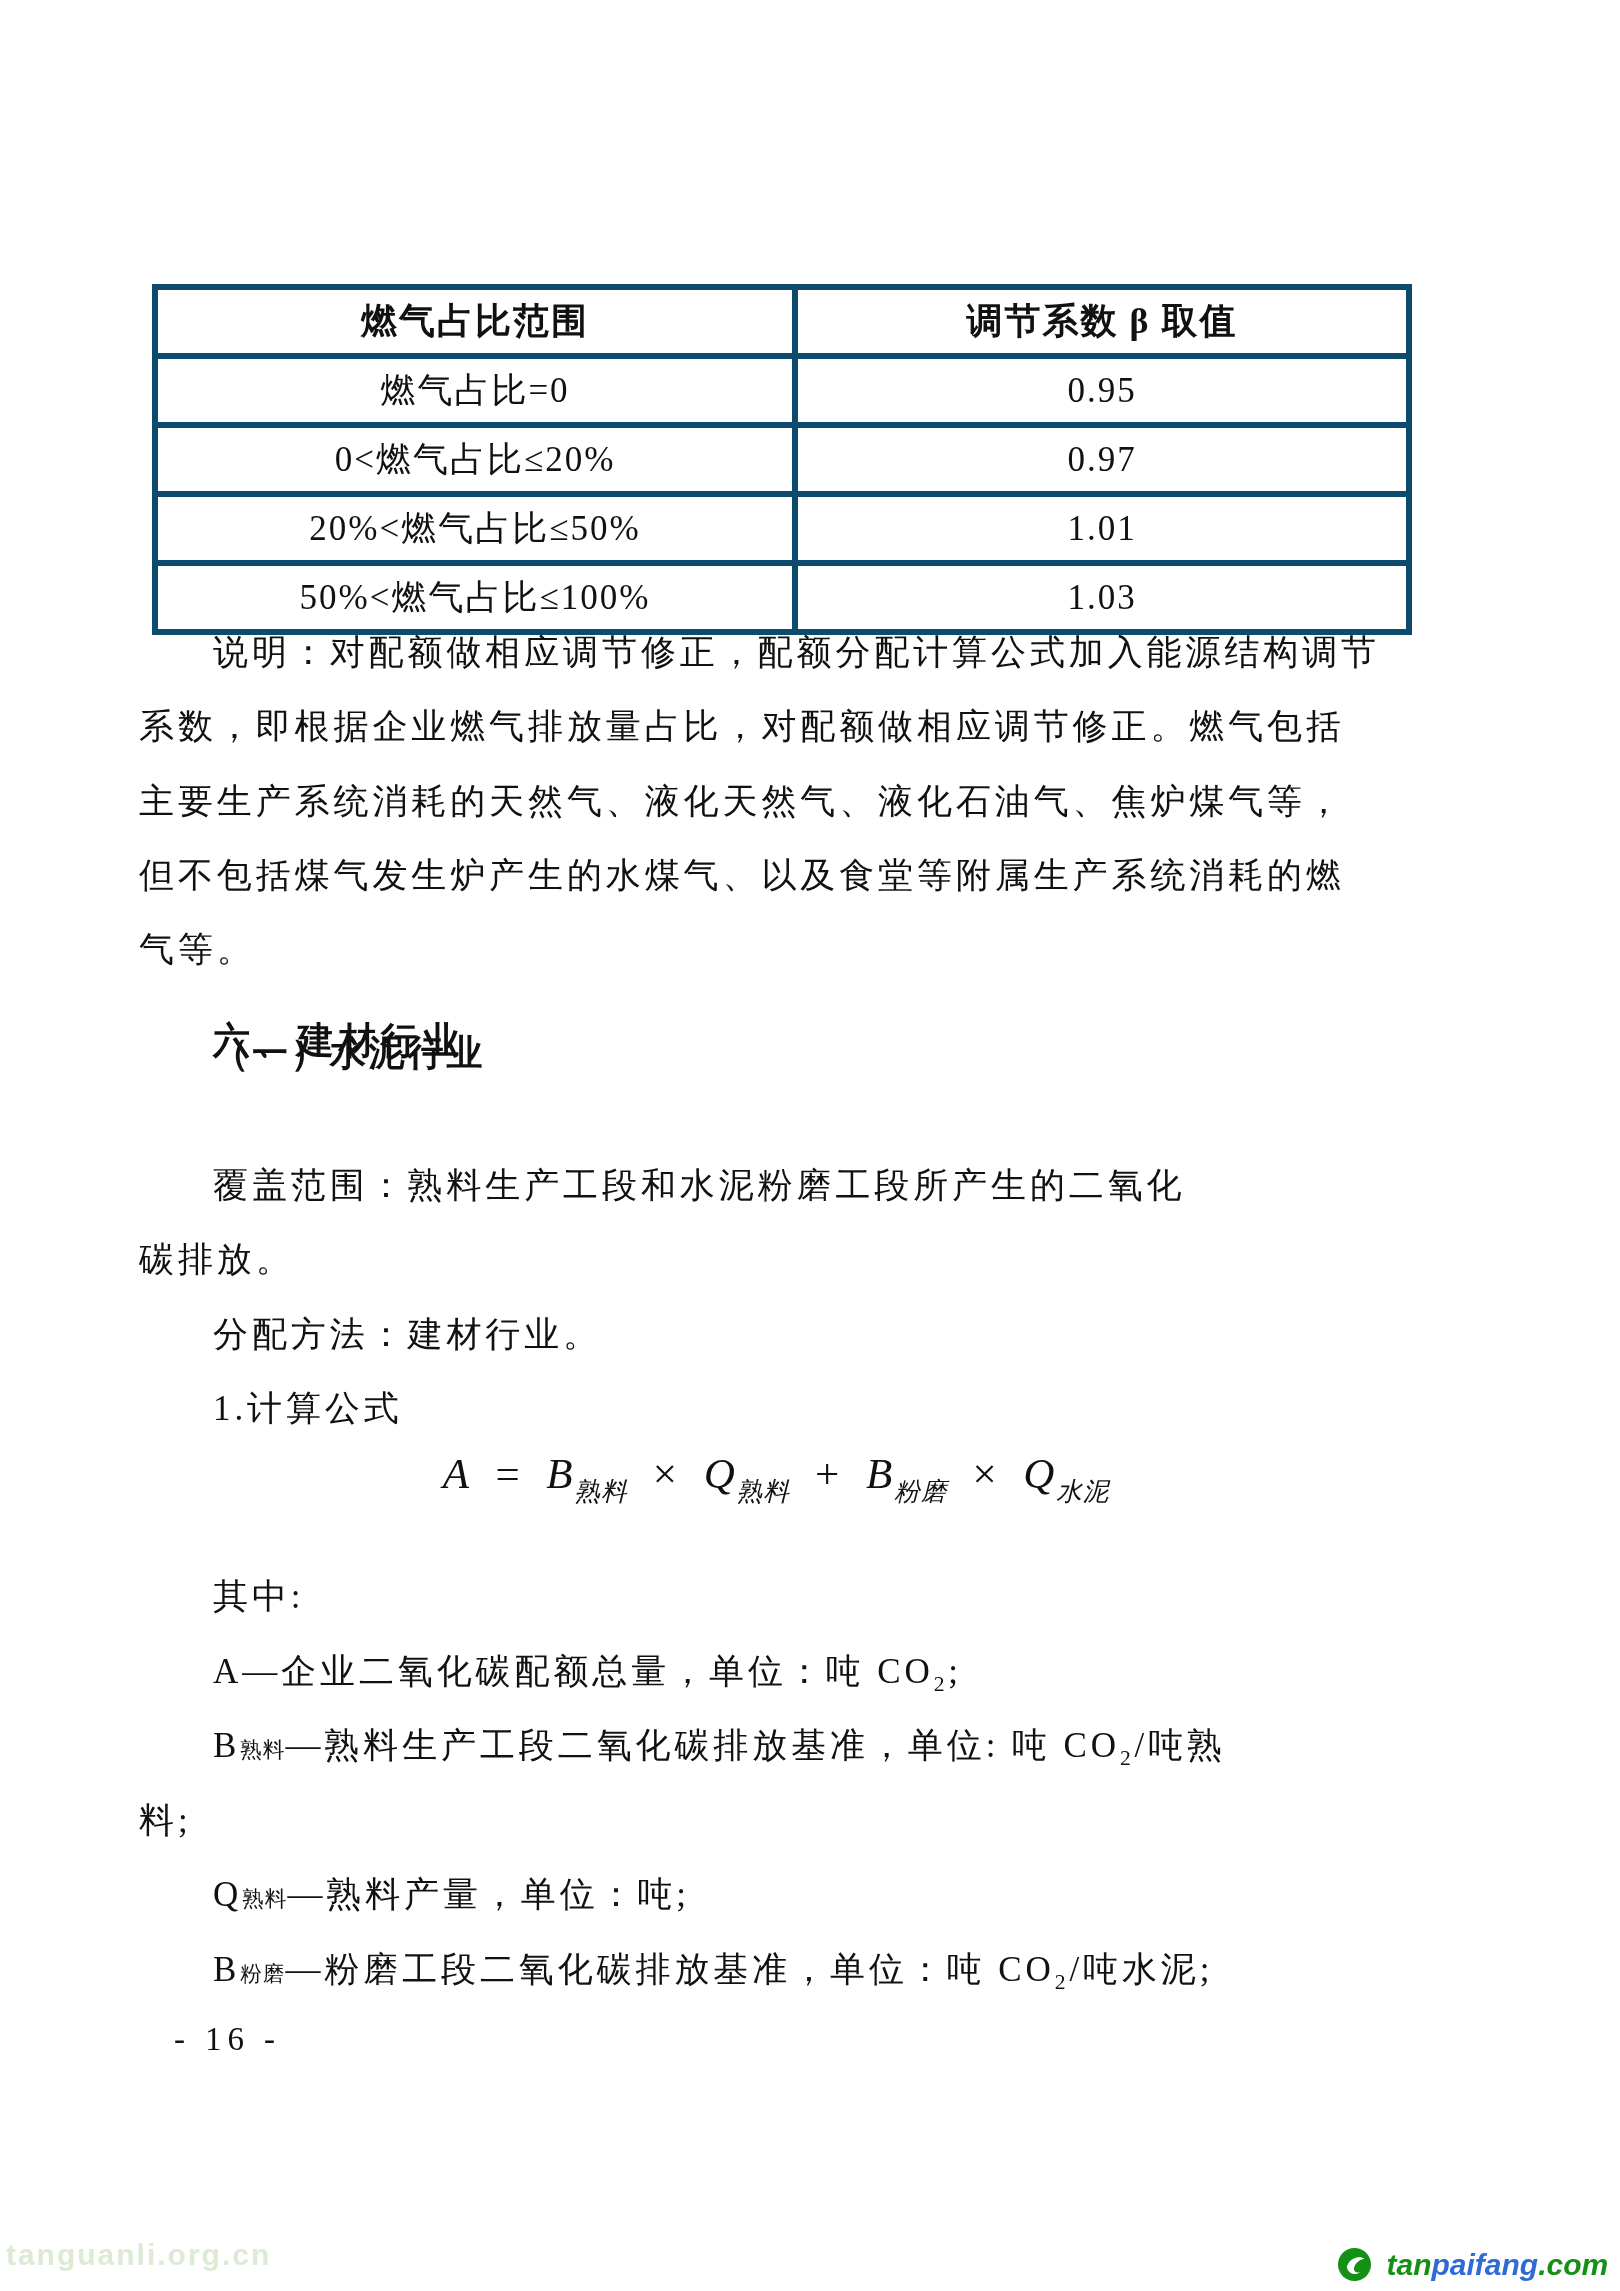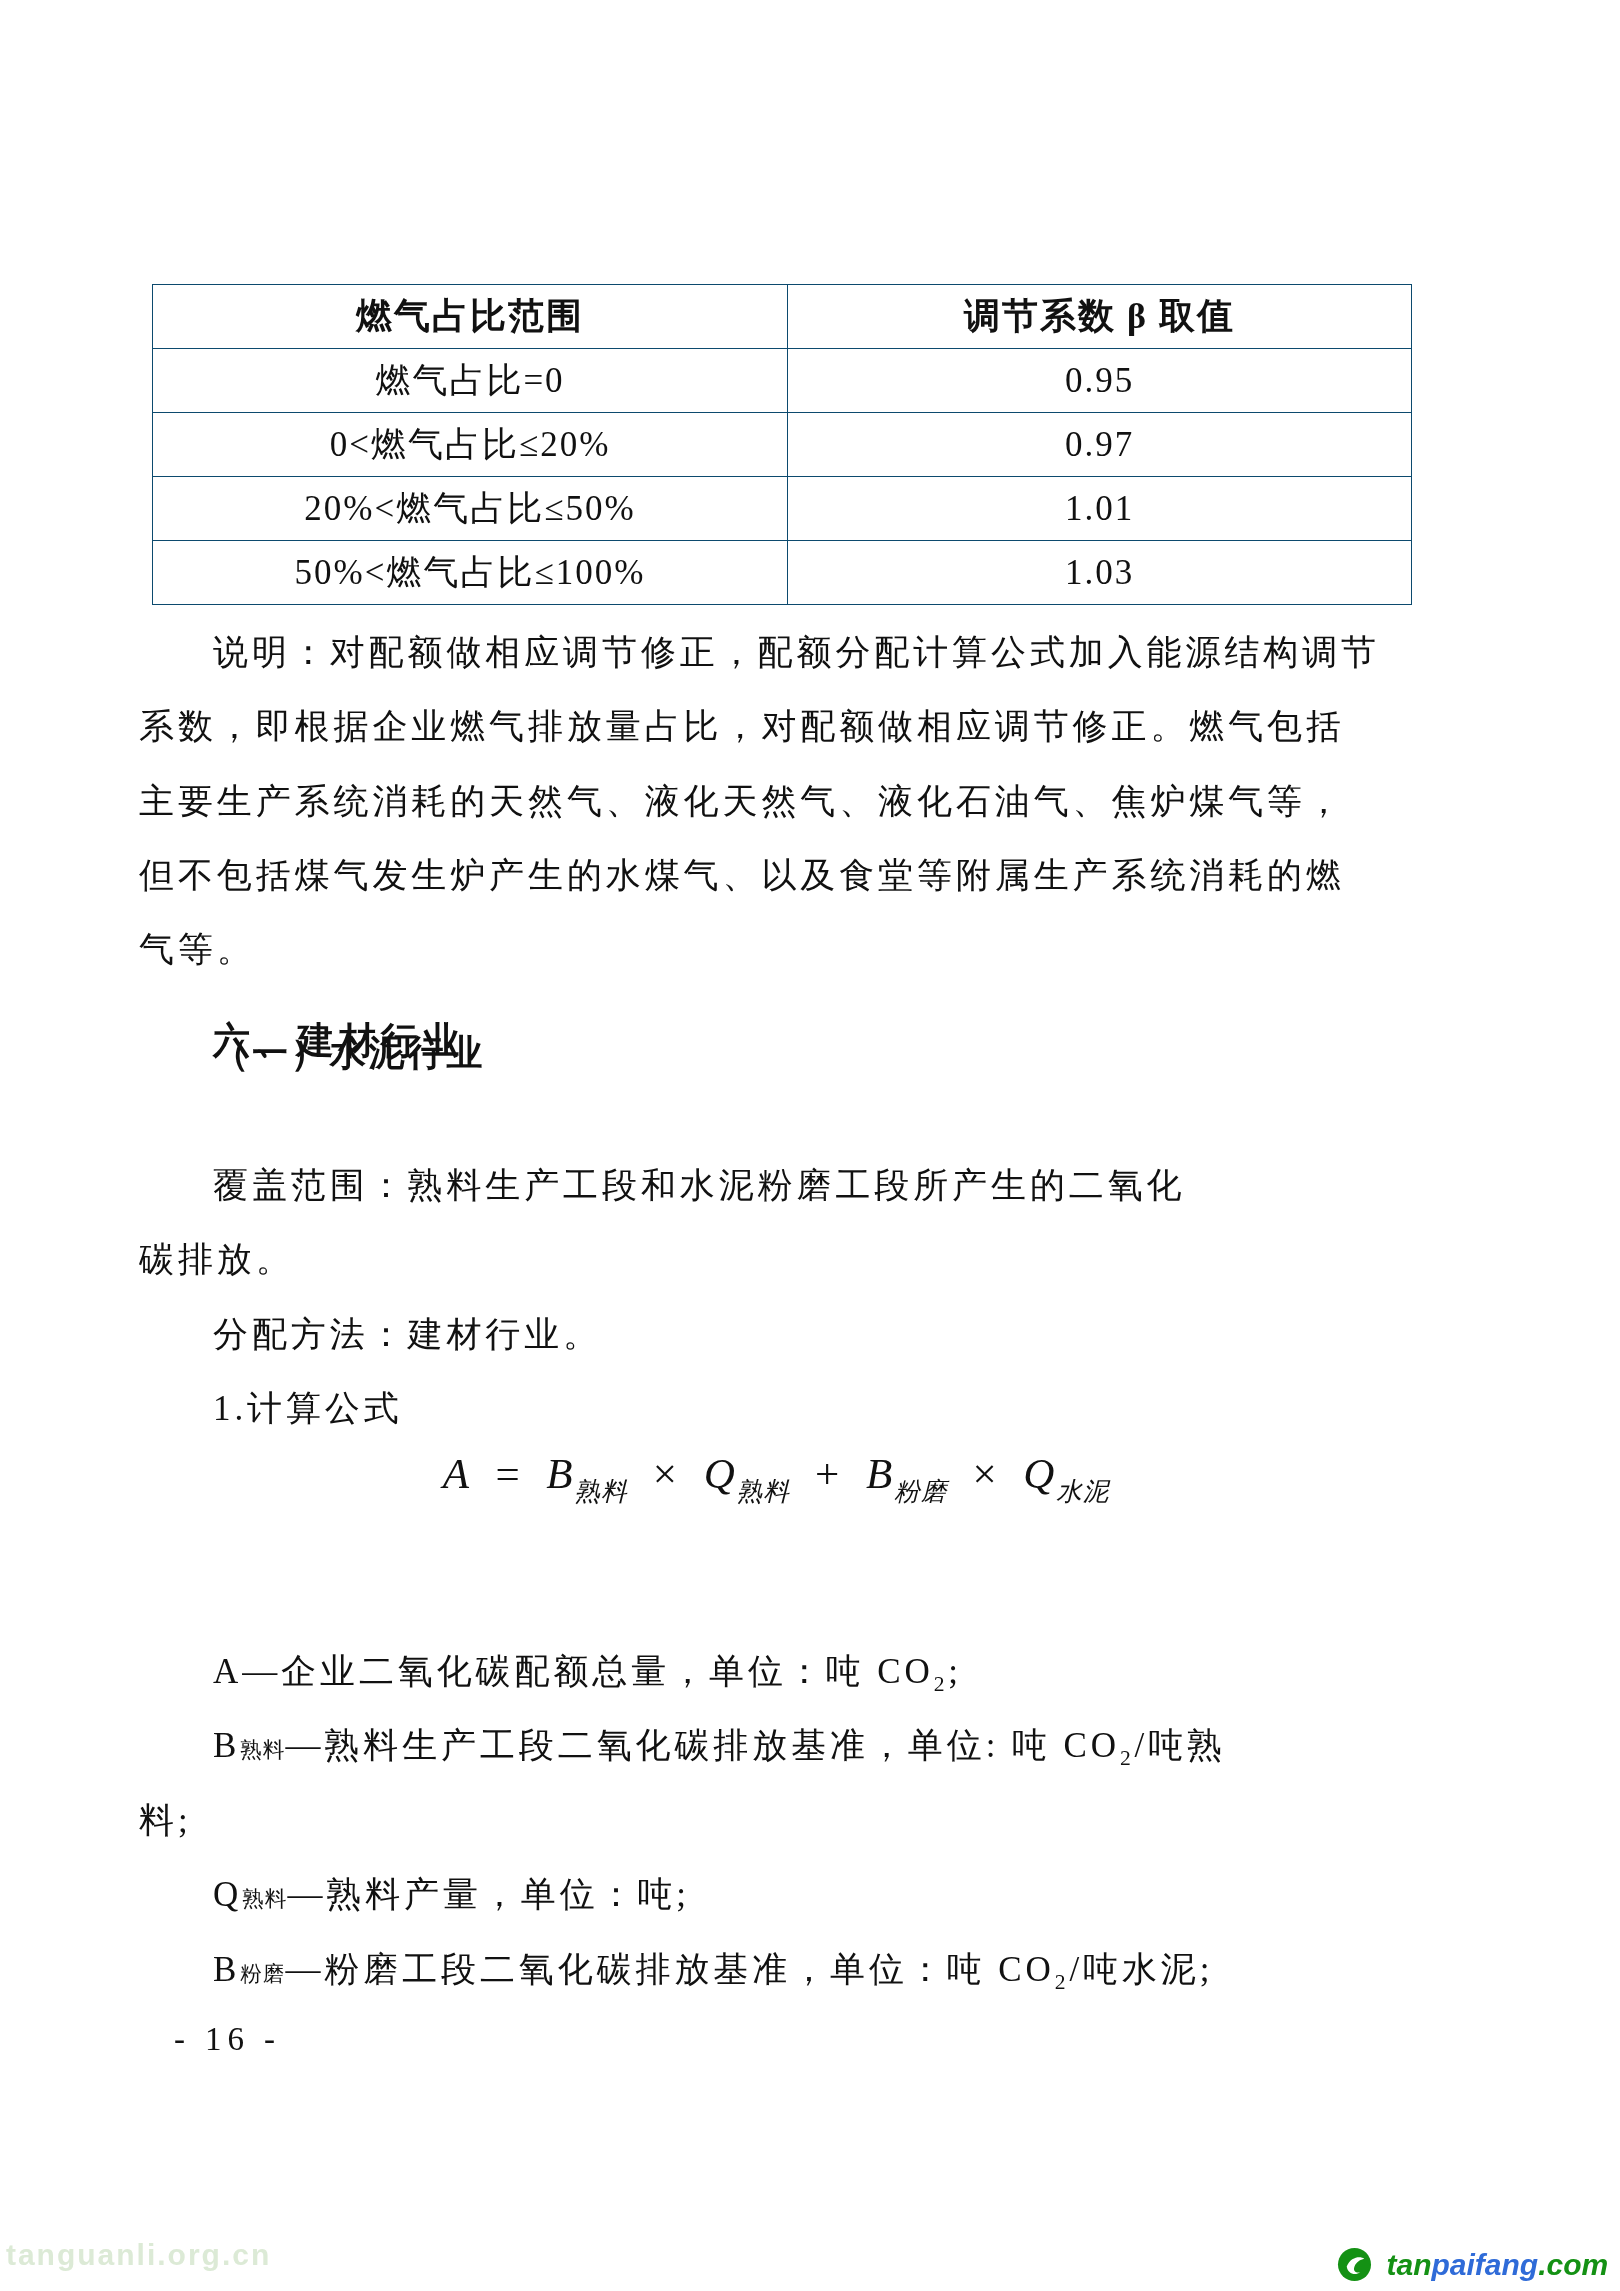--- a/index.html
+++ b/index.html
@@ -10,21 +10,21 @@
     font-family:"Liberation Serif","DejaVu Serif",serif;
     color:#111111;
     overflow:hidden;
   }
   
   .beta-table{
     position:absolute;left:152px;top:284px;width:1260px;
     border-collapse:collapse;table-layout:fixed;
   }
   .beta-table td,.beta-table th{
-    border:1px solid #0c4a6e;
+    border:6px solid #0c4a6e;
     height:61px;
     text-align:center;vertical-align:middle;
     font-size:35px;letter-spacing:2px;
     font-weight:normal;
   }
   .beta-table th{font-weight:bold;font-size:36px;}
   .col-range{width:632px;}
   
   .tline{
     position:absolute;left:139px;width:1274px;
@@ -114,20 +114,21 @@
     <span class="op">=</span>
     <span>B</span><span class="fsub">熟料</span>
     <span class="op">×</span>
     <span>Q</span><span class="fsub">熟料</span>
     <span class="op">+</span>
     <span>B</span><span class="fsub">粉磨</span>
     <span class="op">×</span>
     <span>Q</span><span class="fsub">水泥</span>
   </div>
 
+  <div class="tline ind" style="top:1560px;">其中:</div>
 
   <div class="tline ind" style="top:1635px;">
     <span>A—企业二氧化碳配额总量，单位：吨 CO</span><sub class="s2">2</sub><span>;</span>
   </div>
 
   <div class="tline ind" style="top:1709px;">
     <span>B</span><span class="sub">熟料</span><span>—熟料生产工段二氧化碳排放基准，单位: 吨 CO</span><sub class="s2">2</sub><span>/吨熟</span>
   </div>
   <div class="tline" style="top:1784px;">料;</div>
 

